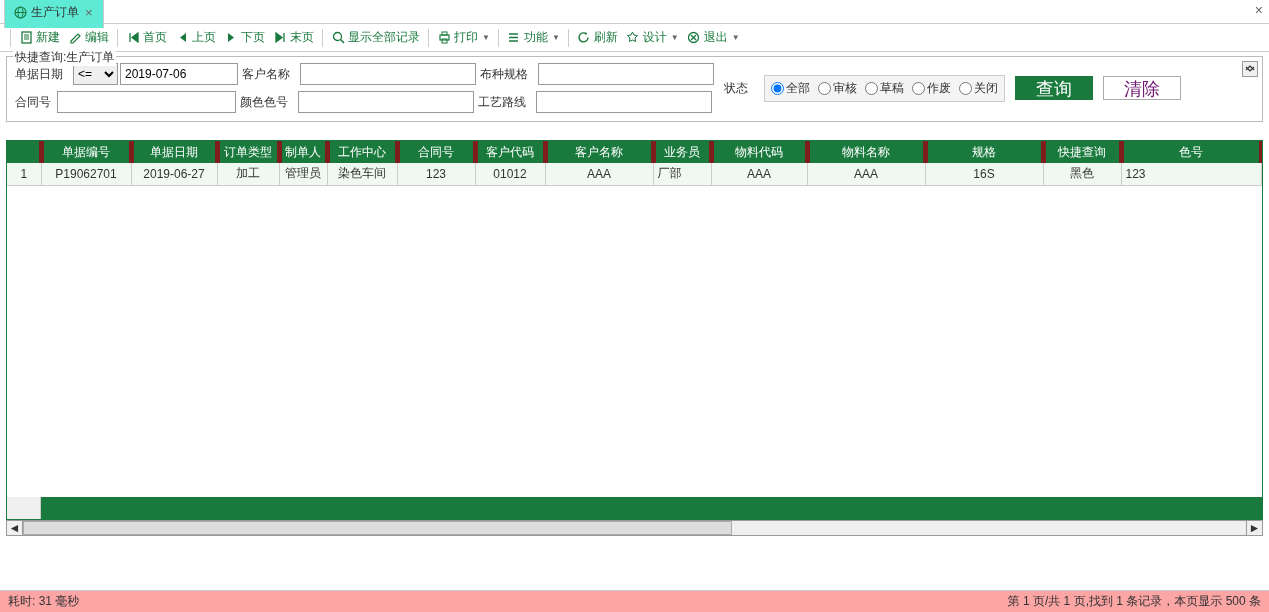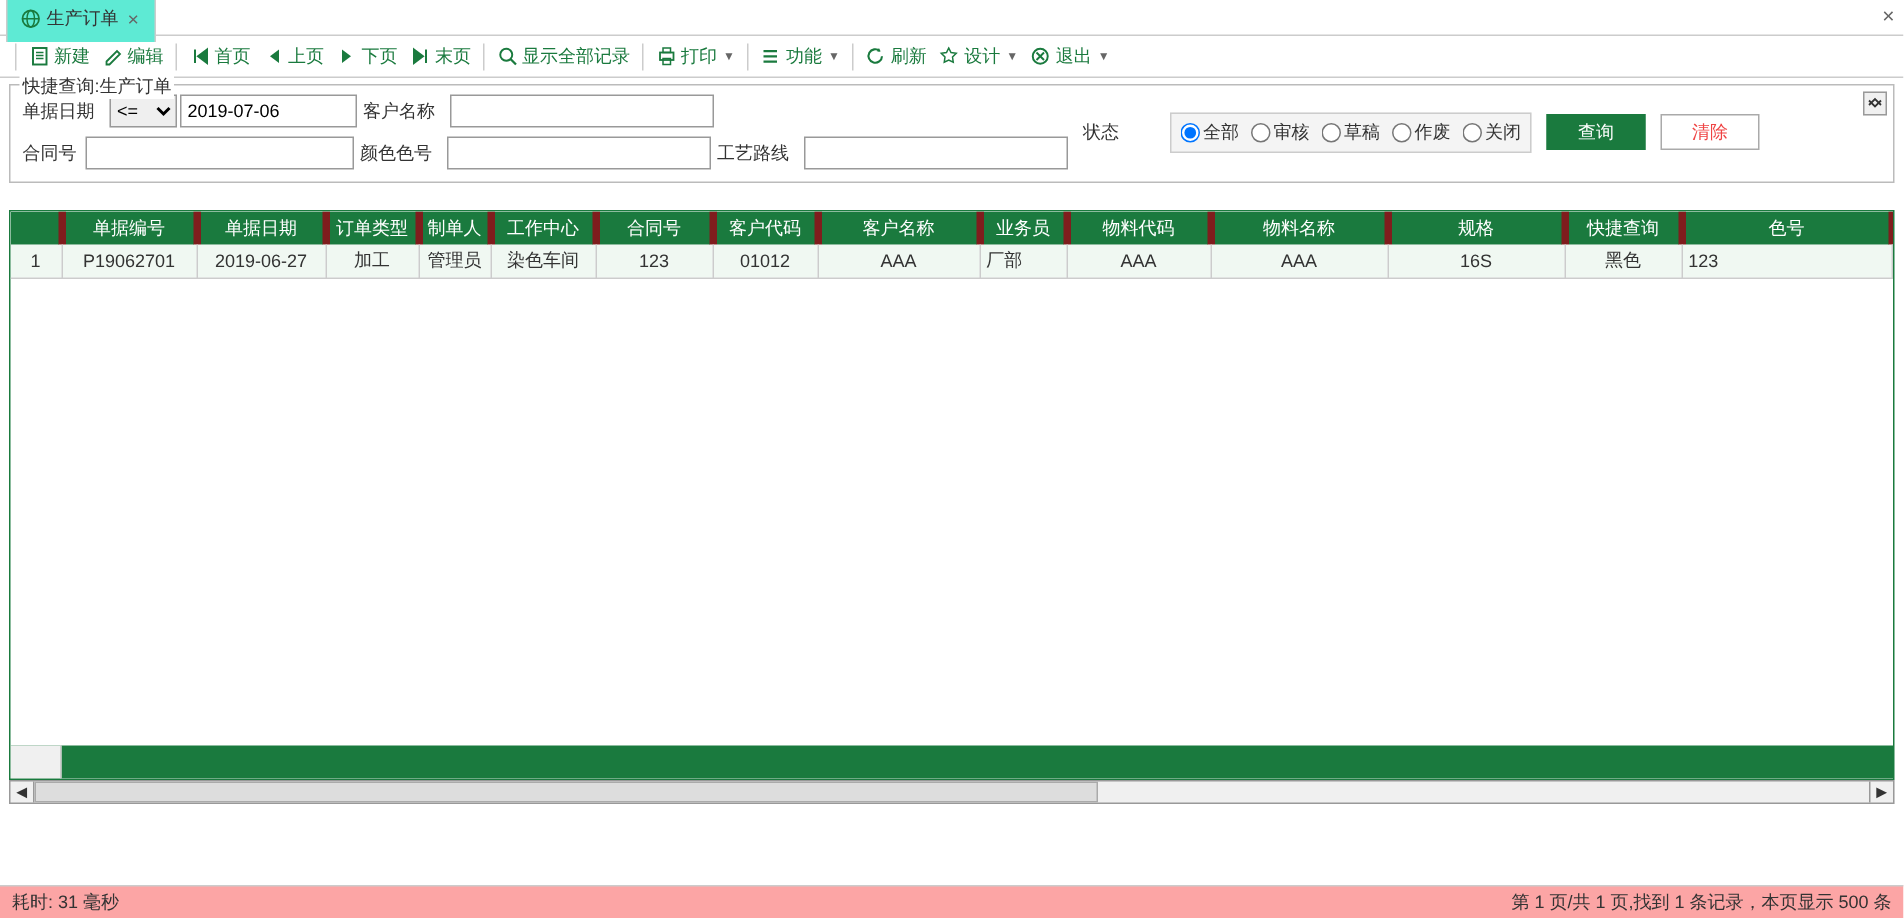--- a/index.html
+++ b/index.html
@@ -23,25 +23,25 @@
 .search-wrap { border: 1px solid #bbb; margin: 4px 6px 0 6px; padding: 6px 8px 8px 8px; position: relative; }
 .search-legend { position: absolute; top: -8px; left: 6px; background: #fff; padding: 0 2px; font-size: 12px; }
 .search-rows { display: flex; flex-direction: column; gap: 6px; }
 .search-row { display: flex; align-items: center; gap: 4px; }
 .fgroup { display: flex; align-items: center; gap: 2px; }
 .flabel { width: 56px; text-align: left; font-size: 12px; }
 .flabel.w40 { width: 40px; }
 select.op { width: 45px; height: 22px; border: 1px solid #999; font-size: 12px; }
 input.date { width: 118px; height: 22px; border: 1px solid #999; padding: 0 4px; font-size: 12px; }
 input.txt { width: 176px; height: 22px; border: 1px solid #999; padding: 0 4px; font-size: 12px; }
-.status-box { border: 1px solid #ccc; background: #f4f4f4; padding: 4px 6px; display: flex; align-items: center; gap: 8px; margin-left: 24px; }
+.status-box { border: 1px solid #ccc; background: #f4f4f4; padding: 4px 6px; display: flex; align-items: center; gap: 8px; margin-left: 6px; }
 .status-box label { display: flex; align-items: center; gap: 2px; cursor: pointer; }
-.btn { height: 24px; padding: 0 20px; border: 1px solid #1a7a3e; cursor: pointer; font-size: 12px; }
+.btn { height: 24px; padding: 0 20px; border: 1px solid #1a7a3e; cursor: pointer; font-size: 18px; }
 .btn.primary { background: #1a7a3e; color: #fff; }
-.btn.secondary { background: #fff; color: #ef4444; border-color: #aaa; }
+.btn.secondary { background: #fff; color: #701a75; border-color: #aaa; }
 .collapse-btn { position: absolute; right: 4px; top: 4px; width: 16px; height: 16px; border: 1px solid #999; display: flex; align-items: center; justify-content: center; font-size: 10px; cursor: pointer; background: #f0f0f0; }
 
 
 .table-wrap { margin: 18px 6px 0 6px; border: 1px solid #1a7a3e; height: 380px; overflow: hidden; position: relative; }
 table { border-collapse: collapse; width: 100%; table-layout: fixed; }
 thead th { background: #1a7a3e; color: #fff; font-weight: normal; font-size: 12px; height: 22px; border-right: 5px solid #7f1d1d; text-align: center; padding: 0 2px; overflow: hidden; white-space: nowrap; }
 tbody td { height: 22px; border-right: 1px solid #ccc; border-bottom: 1px solid #ccc; text-align: center; font-size: 12px; padding: 0 2px; overflow: hidden; white-space: nowrap; background: #f0f8f2; }
 tbody td.left { text-align: left; padding-left: 4px; }
 .summary-row { position: absolute; bottom: 0; left: 0; right: 0; height: 22px; background: #1a7a3e; display: flex; }
 .summary-row .rownum-cell { width: 34px; background: #f0f0f0; border-right: 1px solid #ccc; }
@@ -207,20 +207,24 @@
   <div style="display:flex; align-items:center; gap:10px;">
     <div class="search-rows">
       <div class="search-row">
         <div class="fgroup">
           <span class="flabel">单据日期</span>
           <select class="op" id="opsel"><option value="&lt;=">&lt;=</option><option value="&gt;=">&gt;=</option><option value="=">=</option></select>
           <input class="date" value="2019-07-06" style="">
         </div>
         <div class="fgroup">
           <span class="flabel">客户名称</span>
+          <input class="txt" value="" style="">
+        </div>
+        <div class="fgroup">
+          <span class="flabel">布种规格</span>
           <input class="txt" value="" style="">
         </div>
       </div>
       <div class="search-row">
         <div class="fgroup">
           <span class="flabel w40">合同号</span>
           <input class="txt" style="width: 179px;" value="">
         </div>
         <div class="fgroup">
           <span class="flabel">颜色色号</span>

